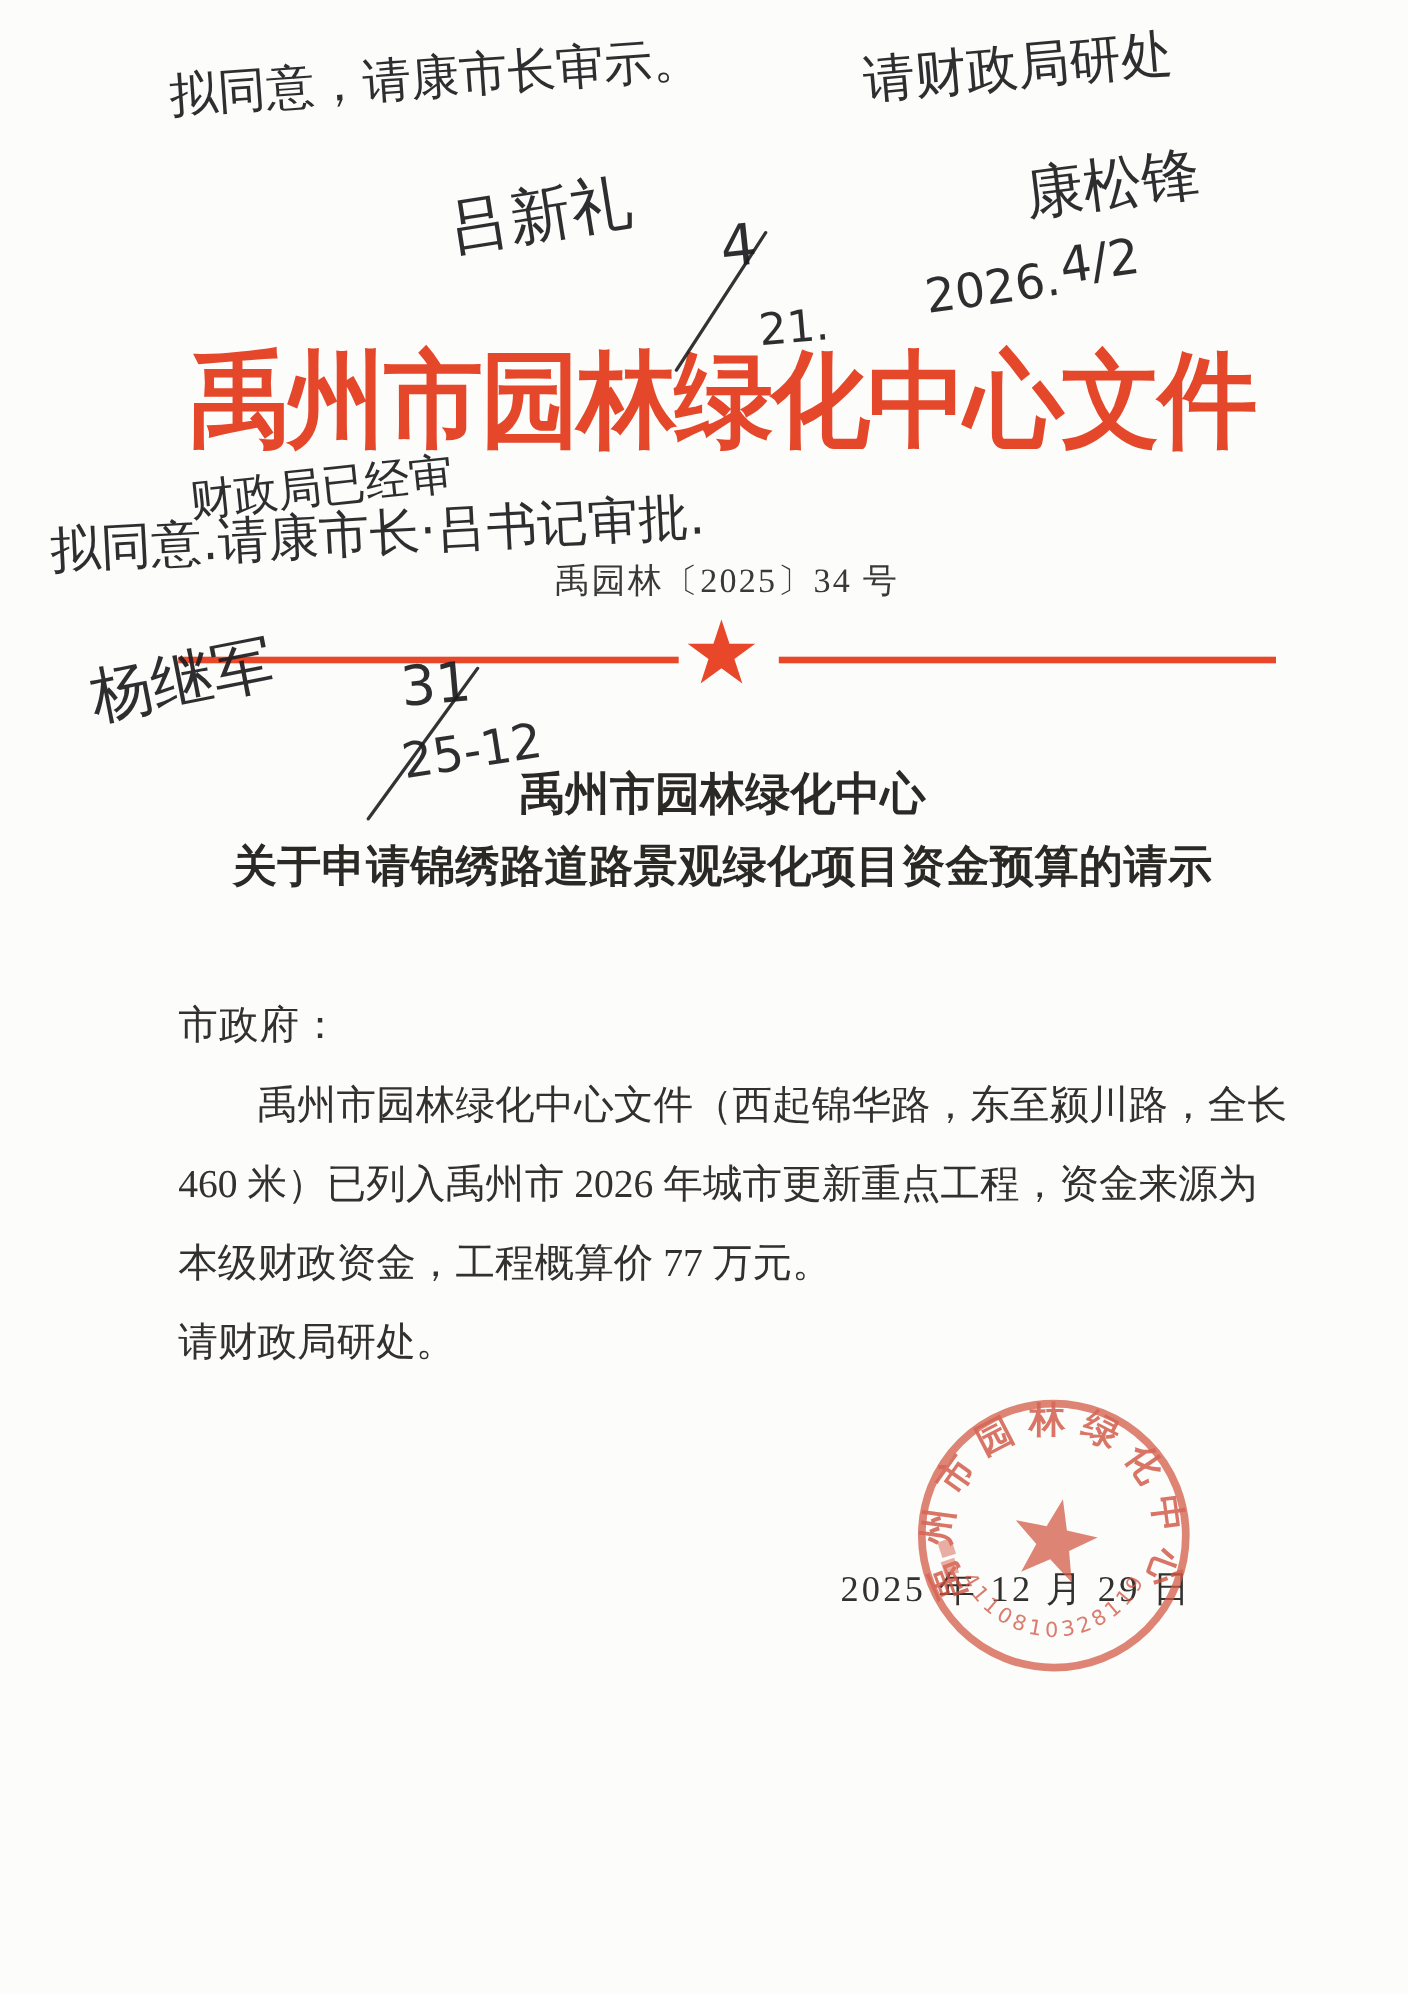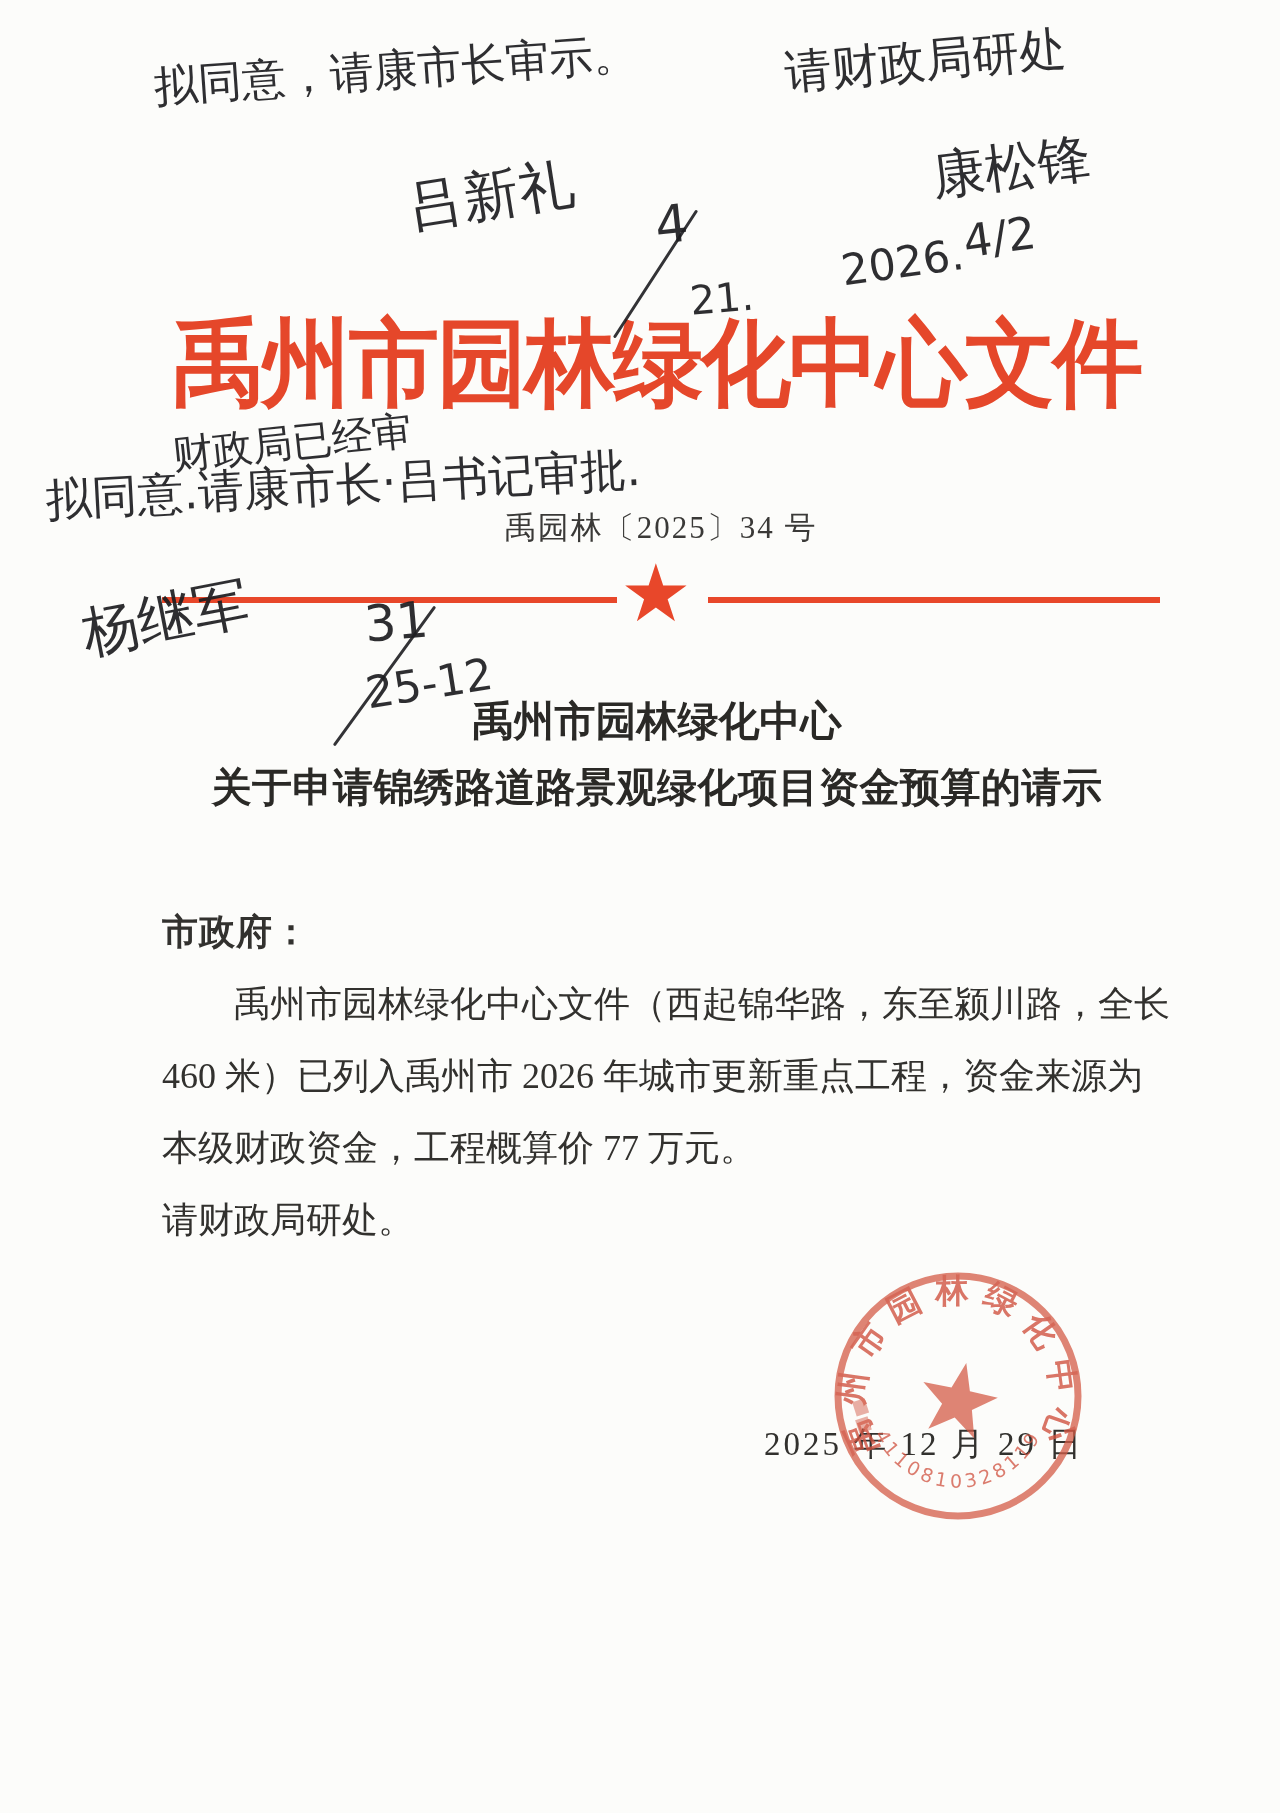--- a/index.html
+++ b/index.html
@@ -36,21 +36,21 @@
     position:absolute; top:760px; left:0; width:1314px; text-align:center;
     font-size:40px; font-weight:bold; color:#2a2926; letter-spacing:0.5px;
     white-space:nowrap;
   }
   .body-text{
     position:absolute; top:896px; left:162px; width:1004px;
     font-size:36px; line-height:72px; color:#32312e;
   }
   .body-text .line{white-space:nowrap;}
   .body-text .indent{text-indent:72px;}
-  .body-text .salutation{font-weight:700; letter-spacing:1px;}
+  .body-text .salutation{font-weight:400; letter-spacing:1px;}
   .date-line{
     position:absolute; top:1422px; left:764px; font-size:33px;
     color:#32312e; letter-spacing:3px; white-space:nowrap;
   }
   
   .hand{
     position:absolute; color:#1d1d20; white-space:nowrap;
     font-family:"DejaVu Sans",sans-serif;
     font-weight:500; opacity:.92;
     transform-origin:left top;

